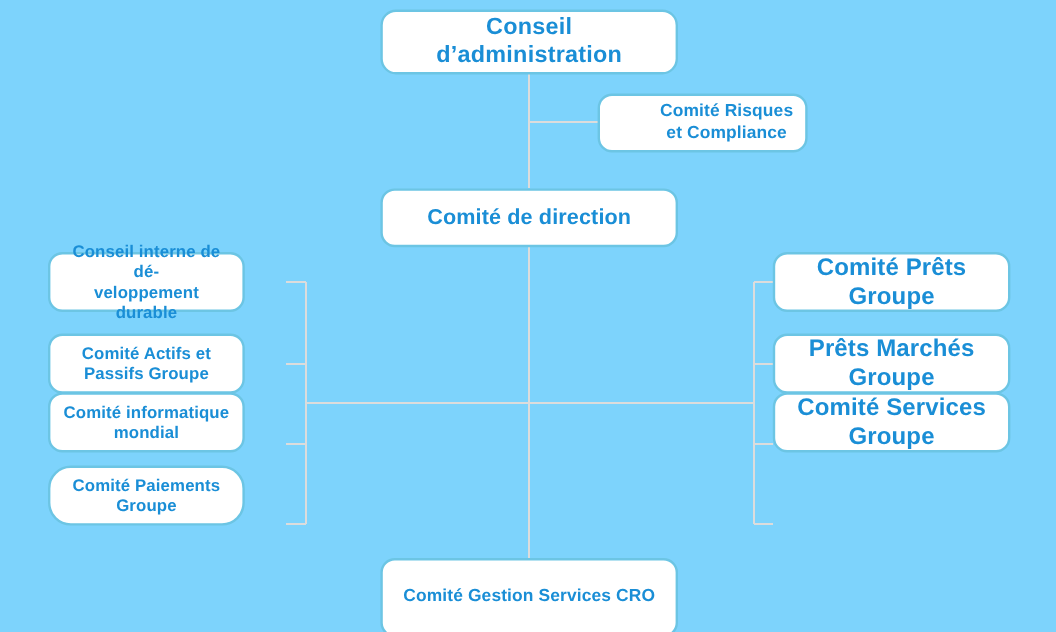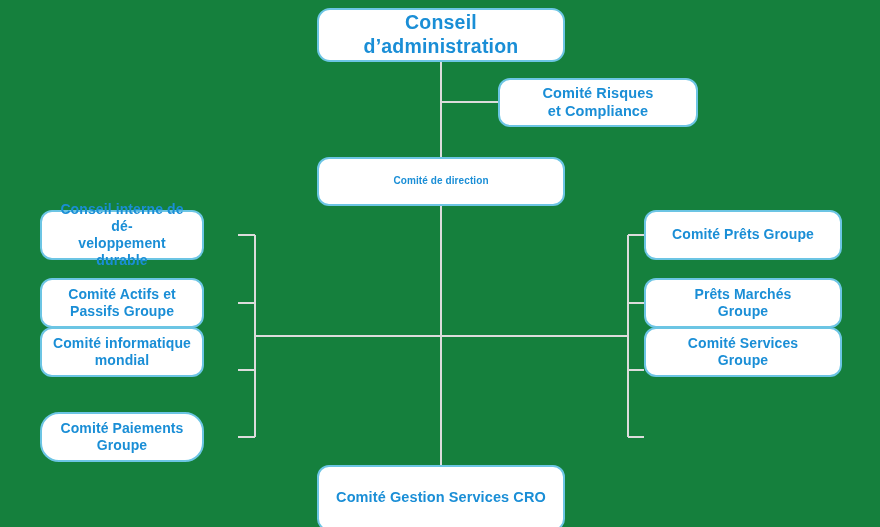--- a/index.html
+++ b/index.html
@@ -8,21 +8,21 @@
     padding: 0;
     background: #ffffff;
   }
   body {
     font-family: "Liberation Sans", sans-serif;
   }
   #chart-root {
     position: relative;
     width: 880px;
     height: 527px;
-    background: #15803d;
+    background: #7dd3fc;
     overflow: hidden;
   }
   #connector-layer {
     position: absolute;
     left: 0;
     top: 0;
     width: 880px;
     height: 527px;
     pointer-events: none;
   }
@@ -52,54 +52,55 @@
     top: 8px;
     width: 248px;
     height: 54px;
     font-size: 19.5px;
     border-radius: 13px;
     letter-spacing: 0.2px;
   }
   .n-risk {
     left: 498px;
     top: 78px;
-    width: 200px;
+    width: 175px;
     height: 49px;
     font-size: 14.5px;
+    justify-content: flex-end;
   }
   .n-direction {
     left: 317px;
     top: 157px;
     width: 248px;
     height: 49px;
-    font-size: 10px;
+    font-size: 18px;
   }
   .n-cro {
     left: 317px;
     top: 465px;
     width: 248px;
     height: 66px;
     font-size: 14.5px;
   }
   .n-left {
     left: 40px;
     width: 164px;
     height: 50px;
     font-size: 14px;
   }
   .n-right {
     left: 644px;
     width: 198px;
     height: 50px;
-    font-size: 14px;
+    font-size: 20px;
   }
   .row-1 { top: 210px; }
   .row-2 { top: 278px; }
   .row-3 { top: 327px; }
-  .row-4 { top: 412px; border-radius: 19px; }
+  .row-4 { top: 388px; border-radius: 19px; }
 </style>
 </head>
 <body>
 
 <div id="chart-root">
 
   <svg id="connector-layer" viewBox="0 0 880 527" width="880" height="527" aria-hidden="true">
     <g stroke="#dcdcdc" stroke-width="1.6" fill="none" shape-rendering="crispEdges">
 
       <line x1="441" y1="62" x2="441" y2="157"></line>

